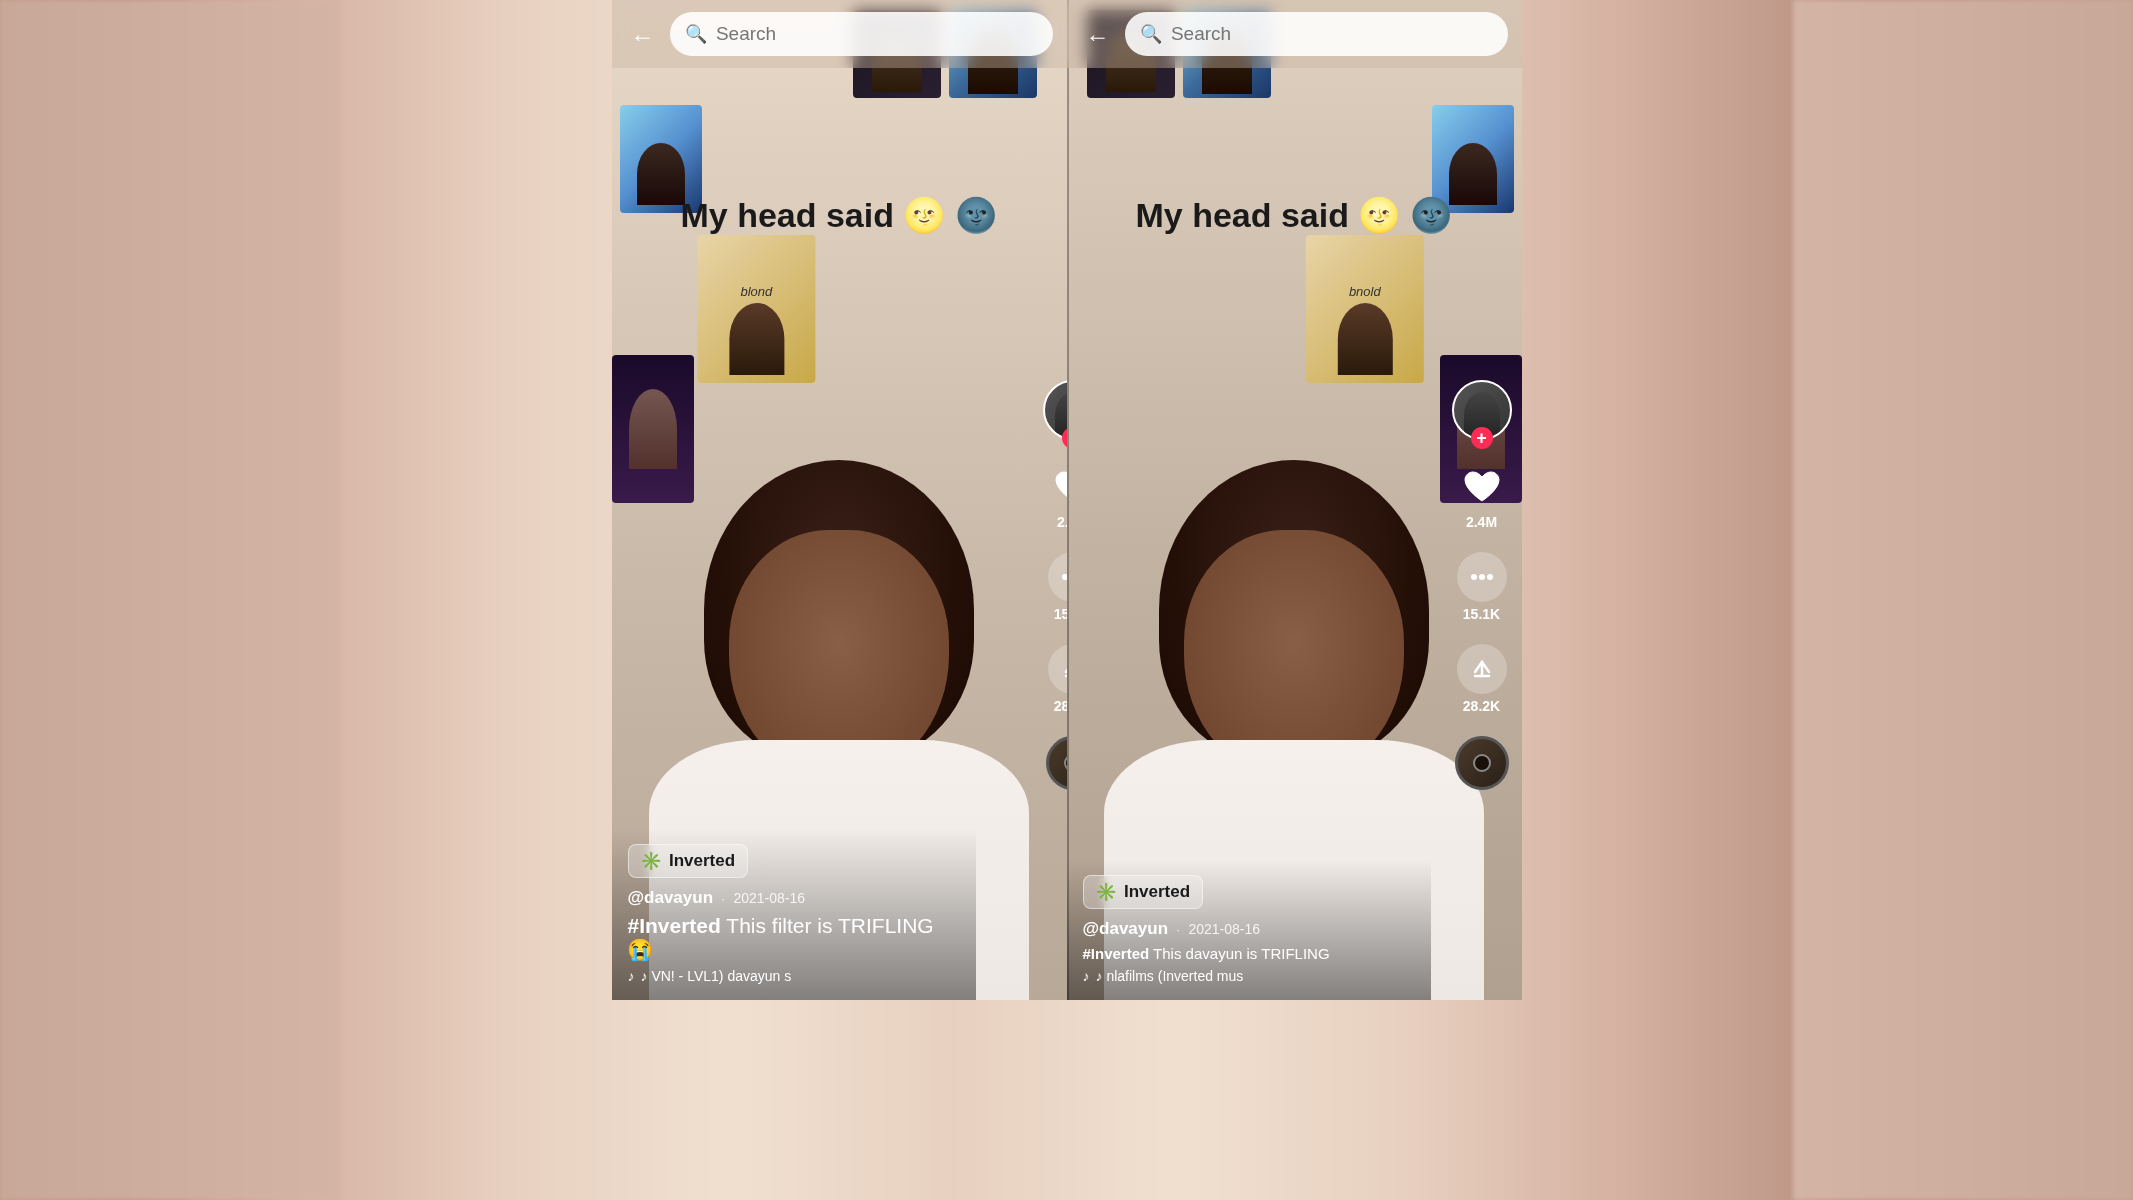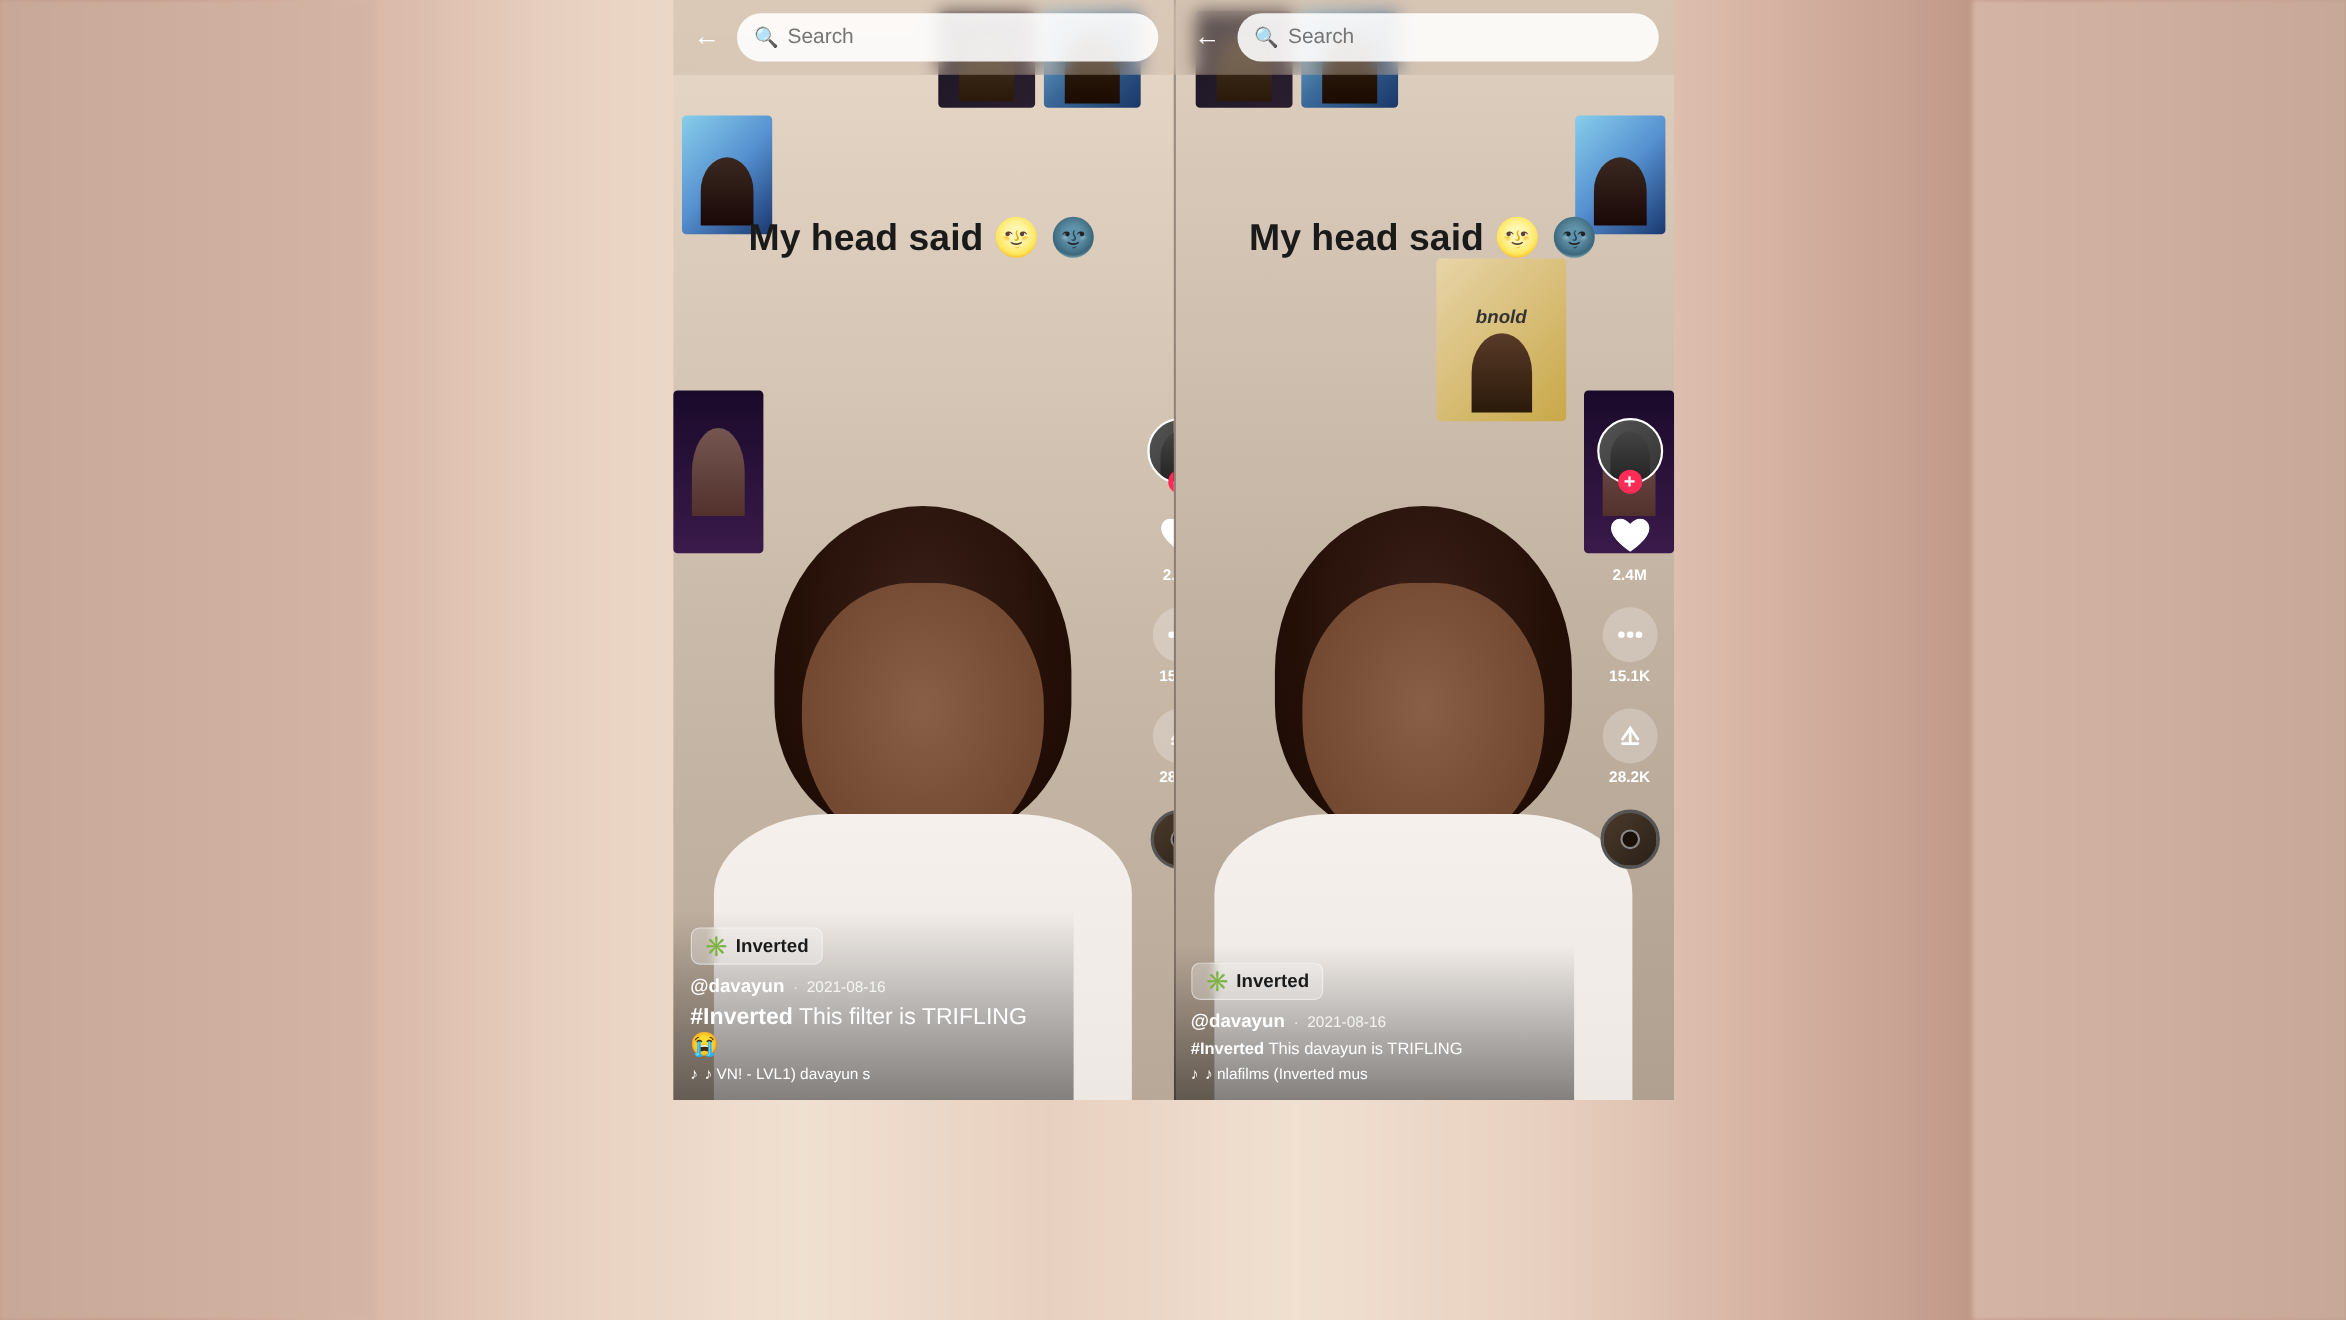--- a/index.html
+++ b/index.html
@@ -116,20 +116,24 @@
         <div style="width:100%;height:100%;display:flex;align-items:flex-end;justify-content:center;padding-bottom:4px;">
           <div style="width:50px;height:65px;background:linear-gradient(180deg,#3a2a1a 0%,#1a0a00 100%);border-radius:50% 50% 0 0;"></div>
         </div>
       </div>
     </div>
 
     <div style="position:absolute;top:105px;left:8px;width:82px;height:108px;background:linear-gradient(135deg,#87CEEB 0%,#5590d0 50%,#1a3870 100%);border-radius:4px;display:flex;align-items:flex-end;justify-content:center;padding-bottom:8px;">
       <div style="width:48px;height:62px;background:linear-gradient(180deg,#3a2820 0%,#1a0808 100%);border-radius:50% 50% 0 0;"></div>
     </div>
 
+    <div style="position:absolute;top:235px;left:50%;transform:translateX(-120%);width:118px;height:148px;background:linear-gradient(135deg,#e8d4a8 0%,#c8a848 100%);border-radius:4px;display:flex;flex-direction:column;align-items:center;justify-content:flex-end;padding-bottom:8px;">
+      <div style="font-size:13px;color:#333;font-style:italic;margin-bottom:4px;">blond</div>
+      <div style="width:55px;height:72px;background:linear-gradient(180deg,#5a3a28 0%,#2a1a0a 100%);border-radius:50% 50% 0 0;"></div>
+    </div>
 
     <div style="position:absolute;top:355px;left:0;width:82px;height:148px;background:linear-gradient(180deg,#1a0a2a 0%,#3a1a4a 100%);border-radius:4px;display:flex;align-items:center;justify-content:center;">
       <div style="width:48px;height:80px;background:linear-gradient(180deg,#8a6858 0%,#5a3828 100%);border-radius:50% 50% 0 0;opacity:0.8;"></div>
     </div>
 
     <div style="position:absolute;bottom:0;left:0;width:100%;height:680px;">
 
       <div style="position:absolute;bottom:240px;left:50%;transform:translateX(-50%);width:270px;height:300px;background:radial-gradient(ellipse at 50% 35%,#3a2018 0%,#251008 60%,#180800 100%);border-radius:50% 50% 40% 40%;"></div>
 
       <div style="position:absolute;bottom:220px;left:50%;transform:translateX(-50%);width:220px;height:250px;background:radial-gradient(ellipse at 50% 45%,#8a5f48 0%,#7a4f38 50%,#6a3f28 100%);border-radius:45% 45% 50% 50%;"></div>
@@ -233,21 +237,21 @@
       <div class="ac-blue" style="width:88px;height:88px;border-radius:4px;display:flex;align-items:flex-end;justify-content:center;padding-bottom:4px;">
         <div style="width:50px;height:65px;background:linear-gradient(180deg,#3a2a1a 0%,#1a0a00 100%);border-radius:50% 50% 0 0;"></div>
       </div>
     </div>
 
     <div style="position:absolute;top:105px;right:8px;width:82px;height:108px;background:linear-gradient(135deg,#87CEEB 0%,#5590d0 50%,#1a3870 100%);border-radius:4px;display:flex;align-items:flex-end;justify-content:center;padding-bottom:8px;">
       <div style="width:48px;height:62px;background:linear-gradient(180deg,#3a2820 0%,#1a0808 100%);border-radius:50% 50% 0 0;"></div>
     </div>
 
     <div style="position:absolute;top:235px;left:50%;transform:translateX(10%);width:118px;height:148px;background:linear-gradient(135deg,#e8d4a8 0%,#c8a848 100%);border-radius:4px;display:flex;flex-direction:column;align-items:center;justify-content:flex-end;padding-bottom:8px;">
-      <div style="font-size:17px;color:#333;font-style:italic;margin-bottom:4px;font-weight:bold;">bnold</div>
+      <div style="font-size:13px;color:#333;font-style:italic;margin-bottom:4px;">bnold</div>
       <div style="width:55px;height:72px;background:linear-gradient(180deg,#5a3a28 0%,#2a1a0a 100%);border-radius:50% 50% 0 0;"></div>
     </div>
 
     <div style="position:absolute;top:355px;right:0;width:82px;height:148px;background:linear-gradient(180deg,#1a0a2a 0%,#3a1a4a 100%);border-radius:4px;display:flex;align-items:center;justify-content:center;">
       <div style="width:48px;height:80px;background:linear-gradient(180deg,#8a6858 0%,#5a3828 100%);border-radius:50% 50% 0 0;opacity:0.8;"></div>
     </div>
 
     <div style="position:absolute;bottom:0;left:0;width:100%;height:680px;">
       <div style="position:absolute;bottom:240px;left:50%;transform:translateX(-50%);width:270px;height:300px;background:radial-gradient(ellipse at 50% 35%,#3a2018 0%,#251008 60%,#180800 100%);border-radius:50% 50% 40% 40%;"></div>
       <div style="position:absolute;bottom:220px;left:50%;transform:translateX(-50%);width:220px;height:250px;background:radial-gradient(ellipse at 50% 45%,#8a5f48 0%,#7a4f38 50%,#6a3f28 100%);border-radius:45% 45% 50% 50%;"></div>

